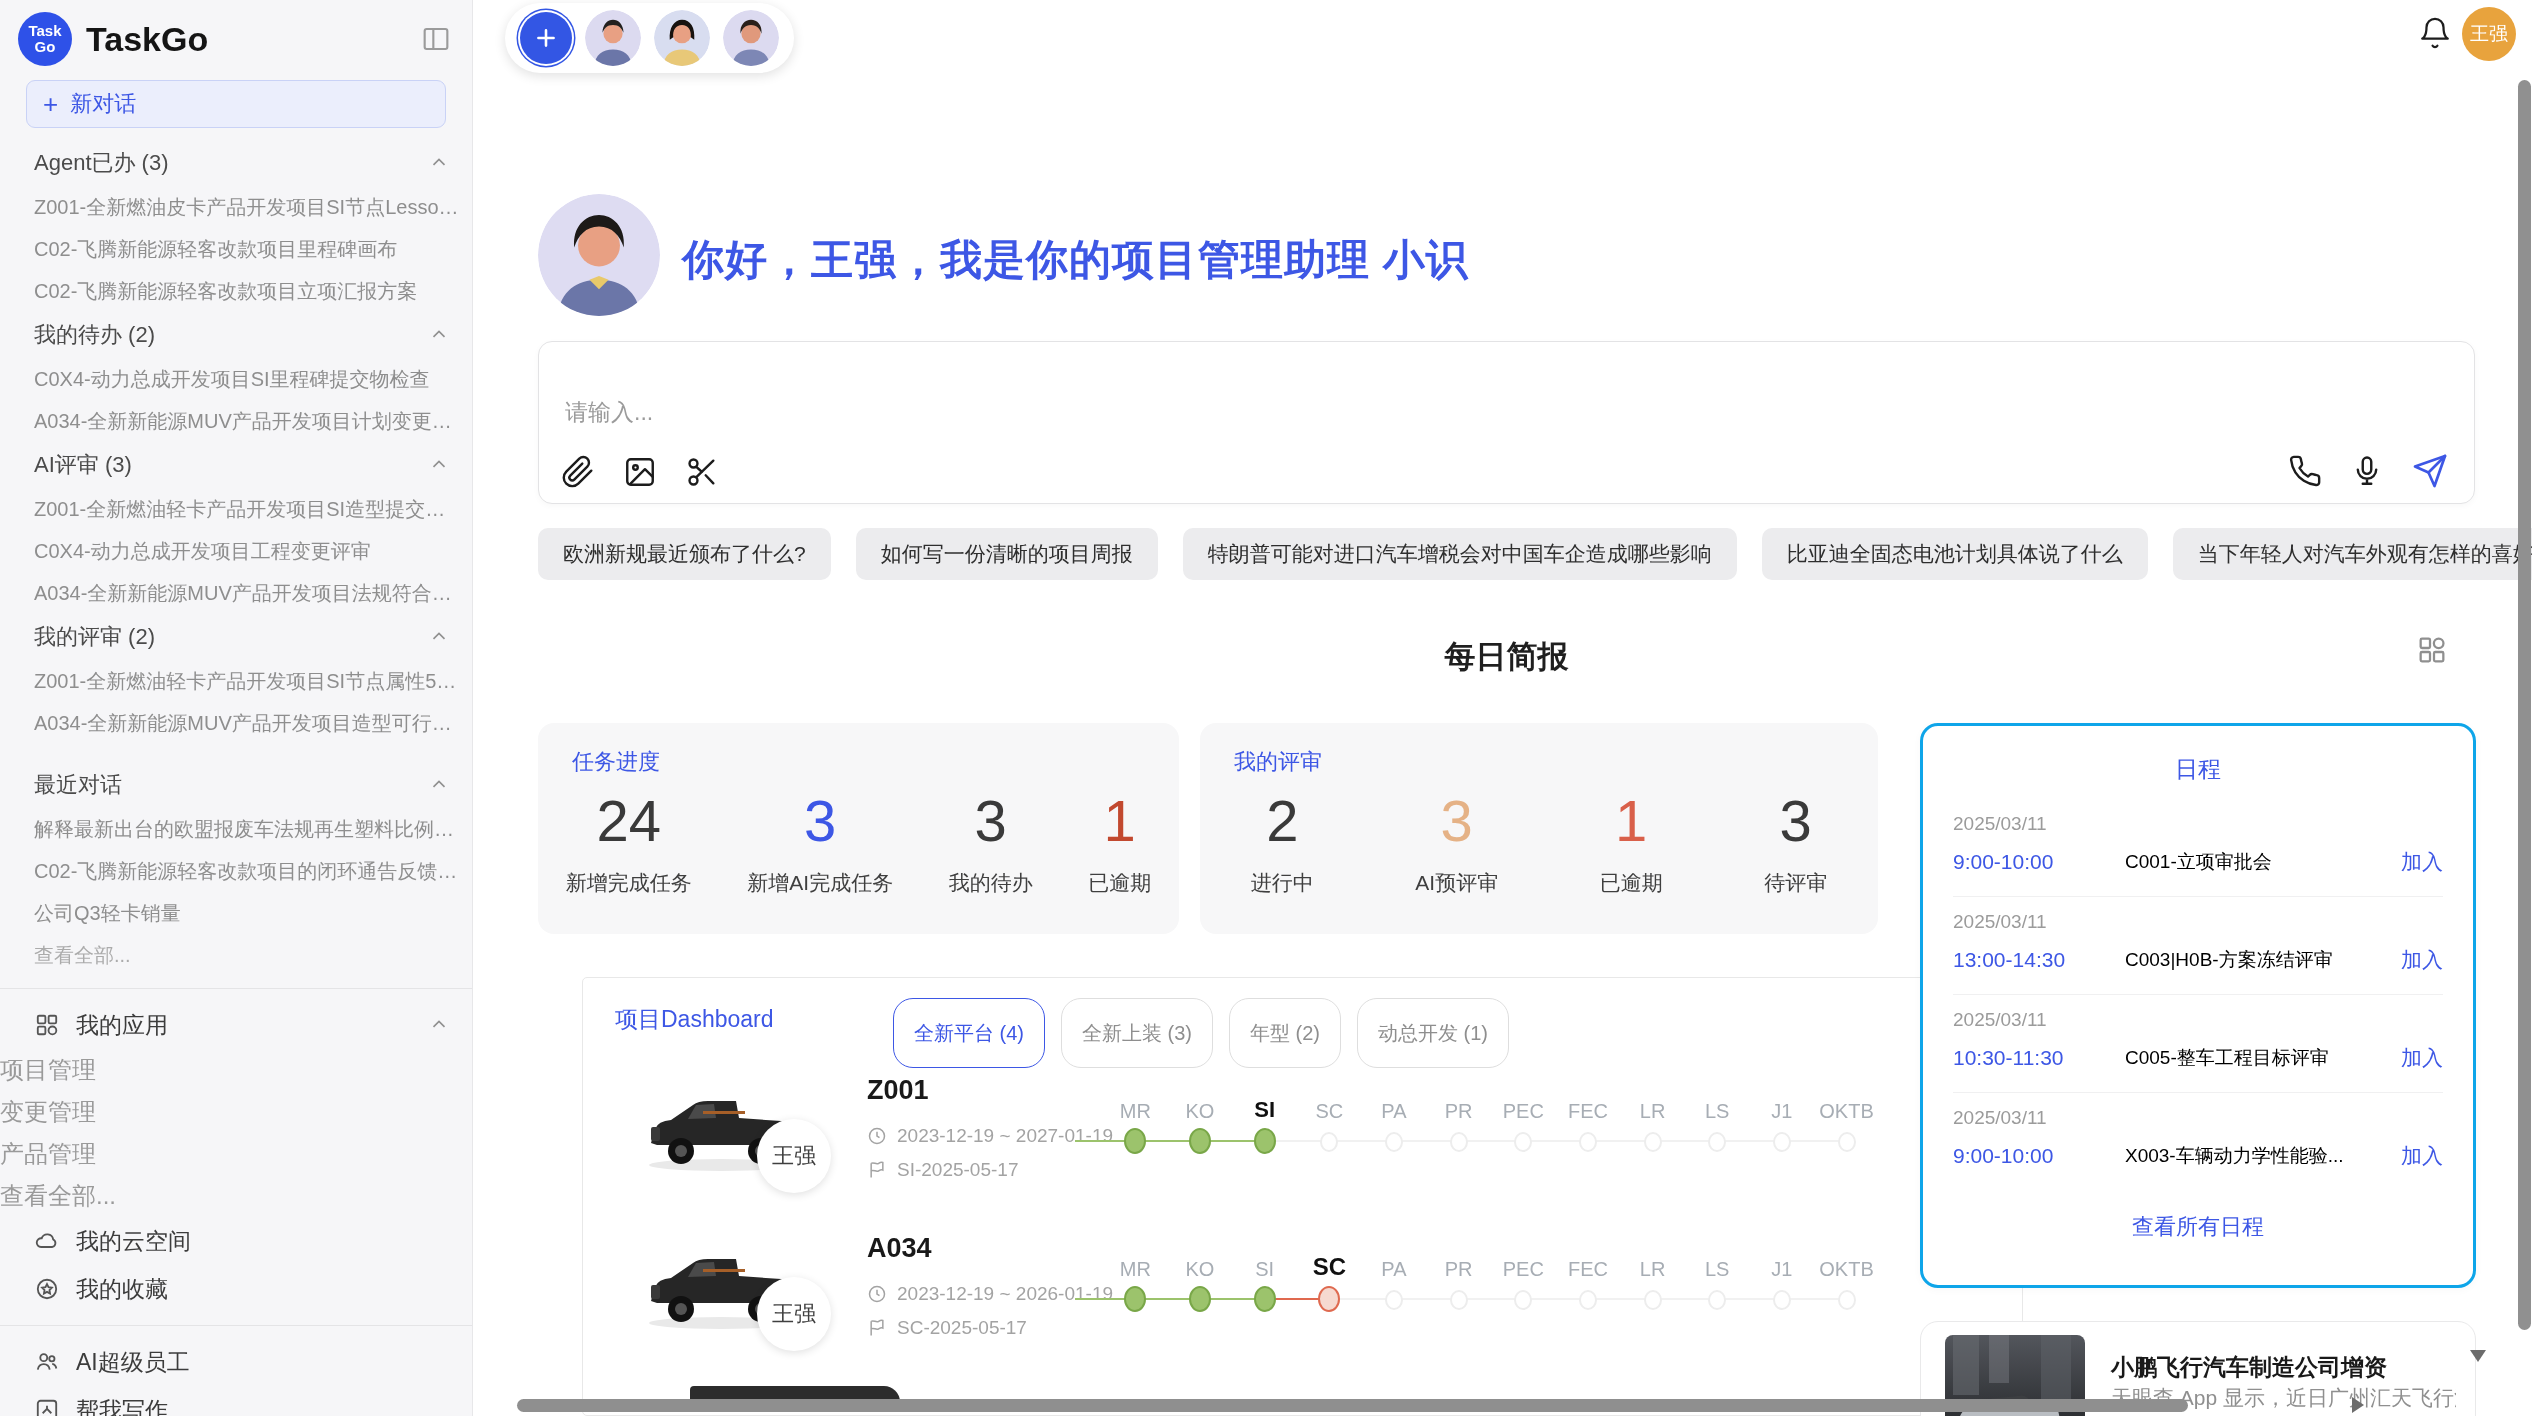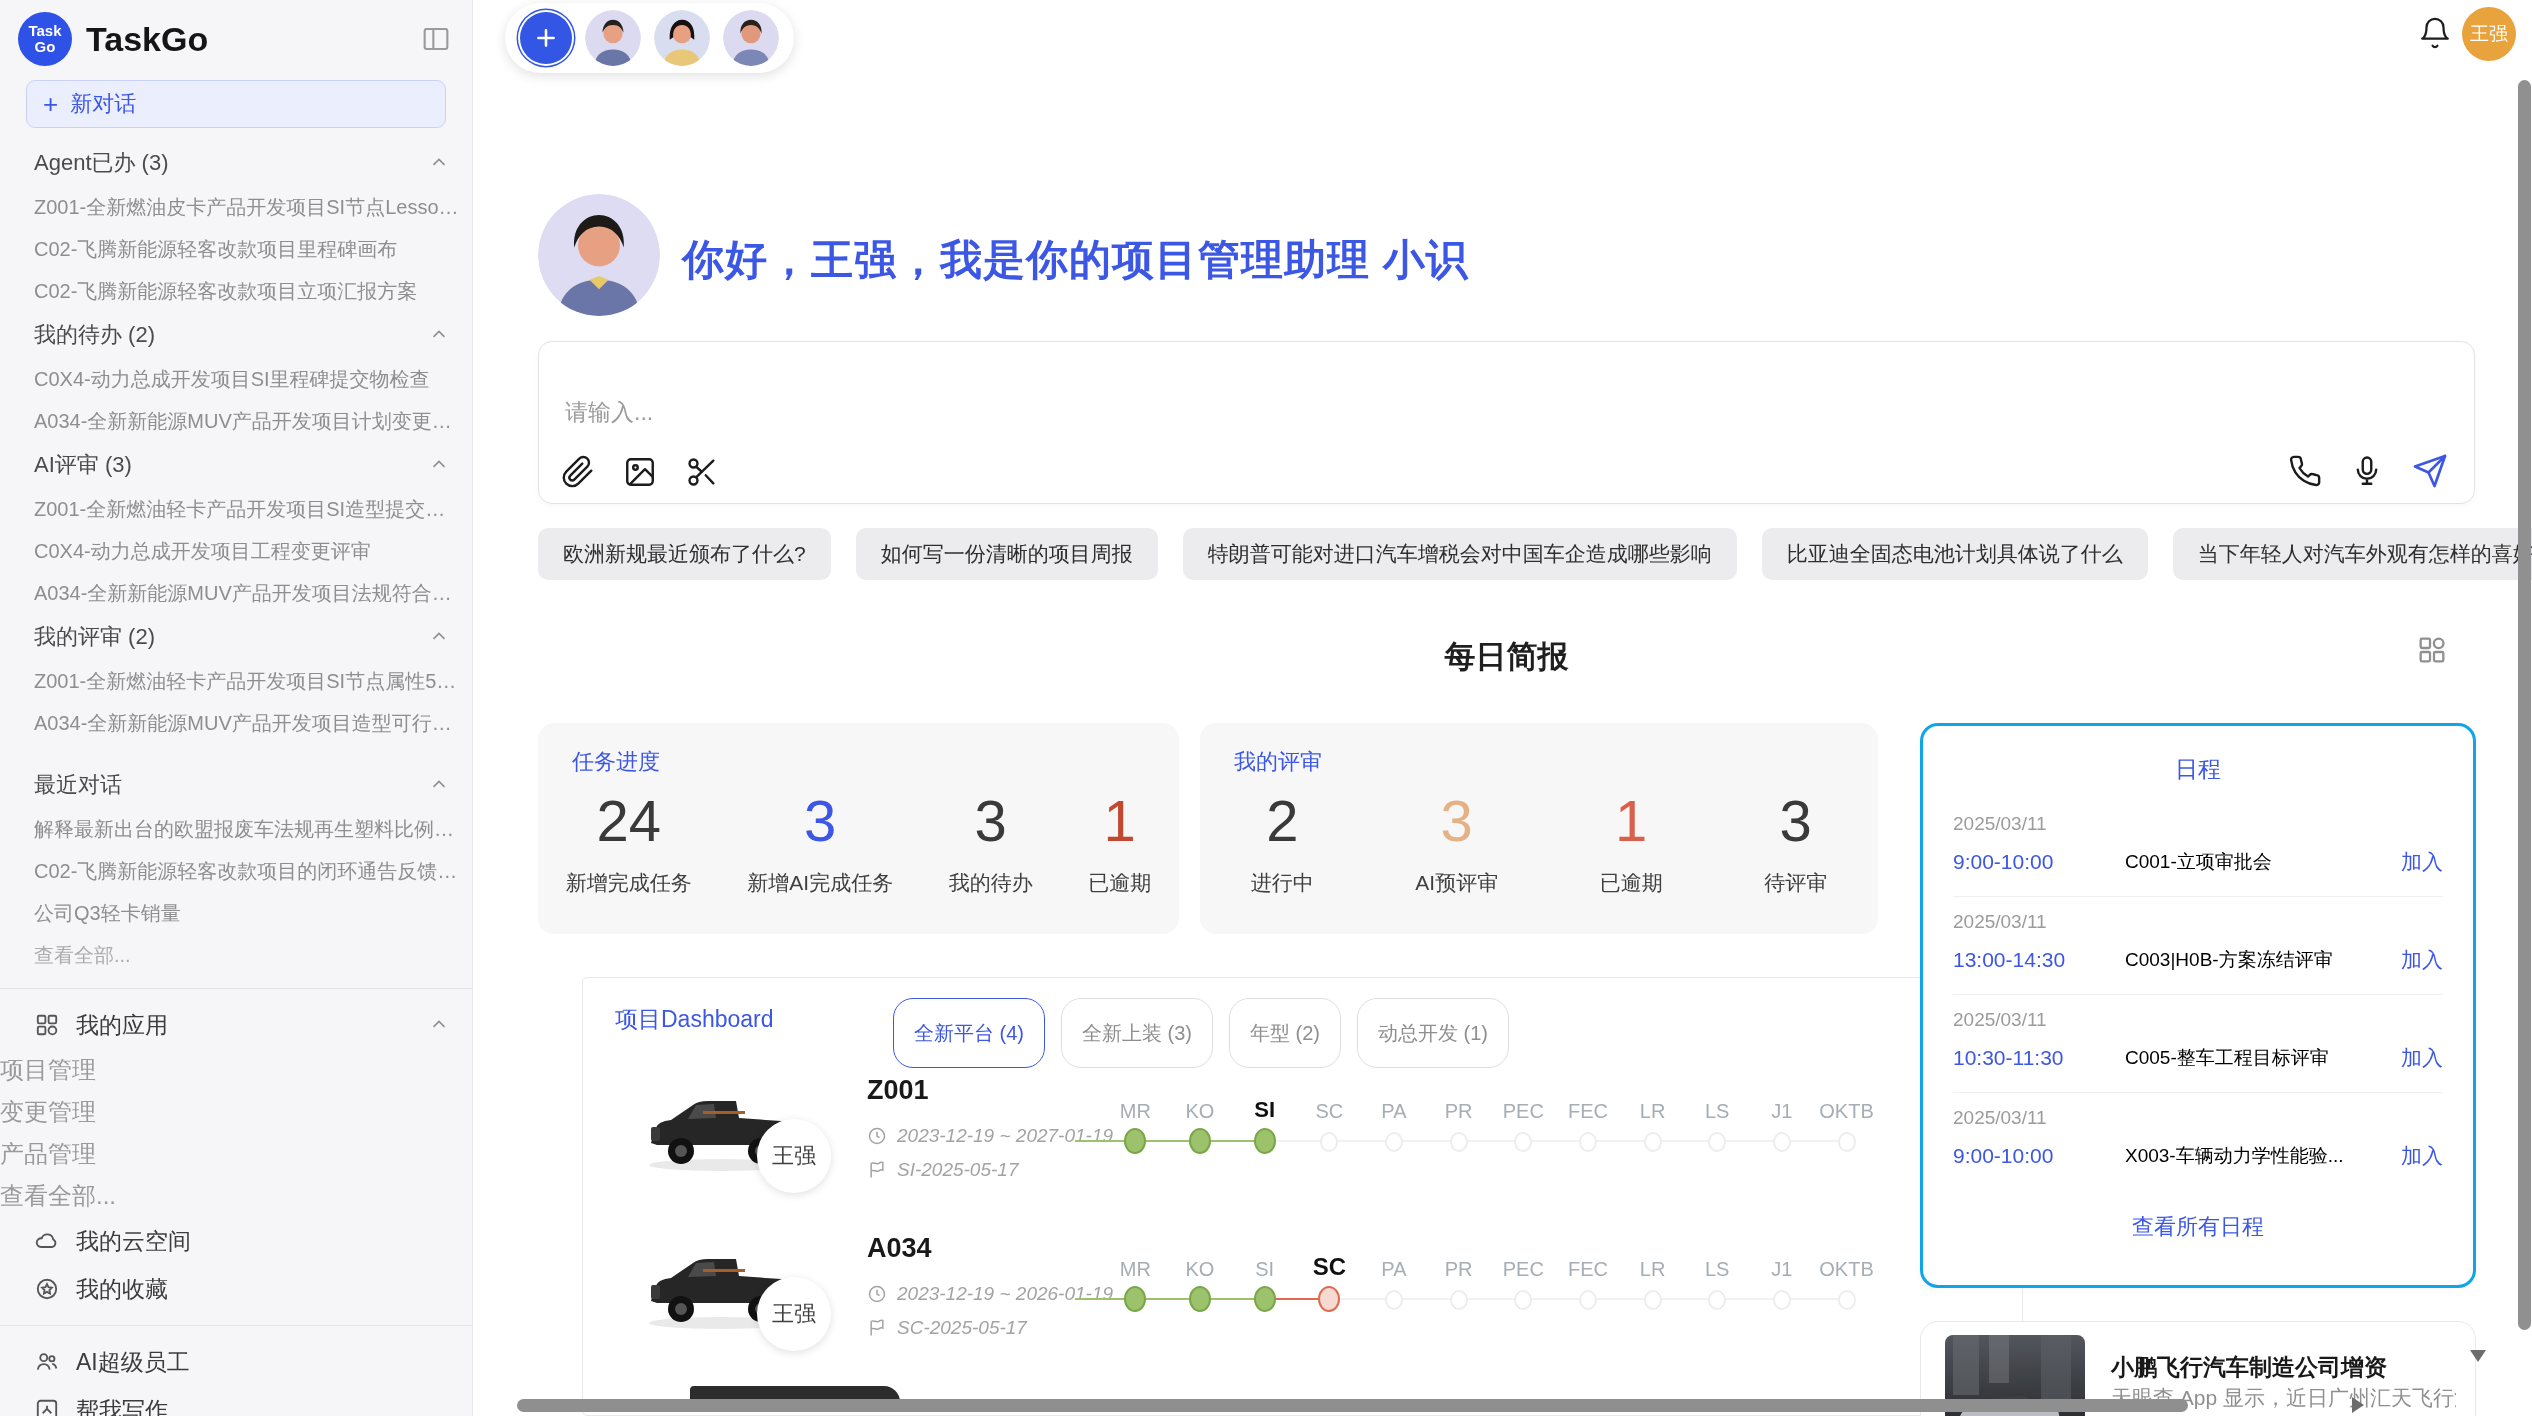--- a/index.html
+++ b/index.html
@@ -61,21 +61,21 @@
   
   .dash{position:absolute;left:538px;top:977px;width:1441px;height:439px;background:#fff;border:1px solid #e8e8e8;border-radius:5px;box-sizing:border-box;overflow:hidden;margin-left:44px;}
   .dash-title{position:absolute;left:32px;top:26px;font-size:23px;color:#3d57e5;}
   .dash-tabs{position:absolute;left:310px;top:20px;display:flex;gap:16px;}
   .tab{height:40px;border-radius:20px;padding:14px 20px;font-size:20px;display:flex;align-items:center;border:1px solid #dedede;color:#8e8e8e;background:#fff;cursor:pointer;white-space:nowrap;}
   .tab.active{border:1.5px solid #3d57e5;color:#3d57e5;}
   .proj{position:absolute;left:0;width:1340px;height:158px;}
   .proj .car{position:absolute;left:58px;top:4px;width:160px;height:100px;}
   .owner-badge{position:absolute;left:174px;top:46px;width:74px;height:74px;border-radius:50%;background:#fff;box-shadow:0 2px 8px rgba(0,0,0,.12);display:flex;align-items:center;justify-content:center;font-size:22px;color:#3f3f3f;}
   .proj .pname{position:absolute;left:284px;top:2px;font-size:27px;font-weight:bold;color:#191919;}
-  .proj .meta{position:absolute;left:284px;display:flex;align-items:center;gap:10px;font-size:19px;color:#a3a3a3;font-style:italic;}
+  .proj .meta{position:absolute;left:284px;display:flex;align-items:center;gap:10px;font-size:19px;color:#a3a3a3;}
   .m1{top:52px;} .m2{top:86px;}
   .ms-wrap{position:absolute;left:520px;top:20px;width:776px;}
   .ms-labels{display:flex;height:30px;align-items:flex-end;}
   .ms-label{width:64.66px;text-align:center;font-size:20px;color:#a7adb4;}
   .ms-label.cur{color:#101010;font-weight:bold;font-size:22px;}
   .ms-label.cur.big{font-size:24px;}
   .ms-track{position:relative;height:36px;margin-top:5px;}
   .line{position:absolute;top:12px;height:2px;}
   .line.base{left:32px;width:712px;background:#f1f1f1;}
   .line.done{left:-28px;width:190px;background:#9cc36c;}

